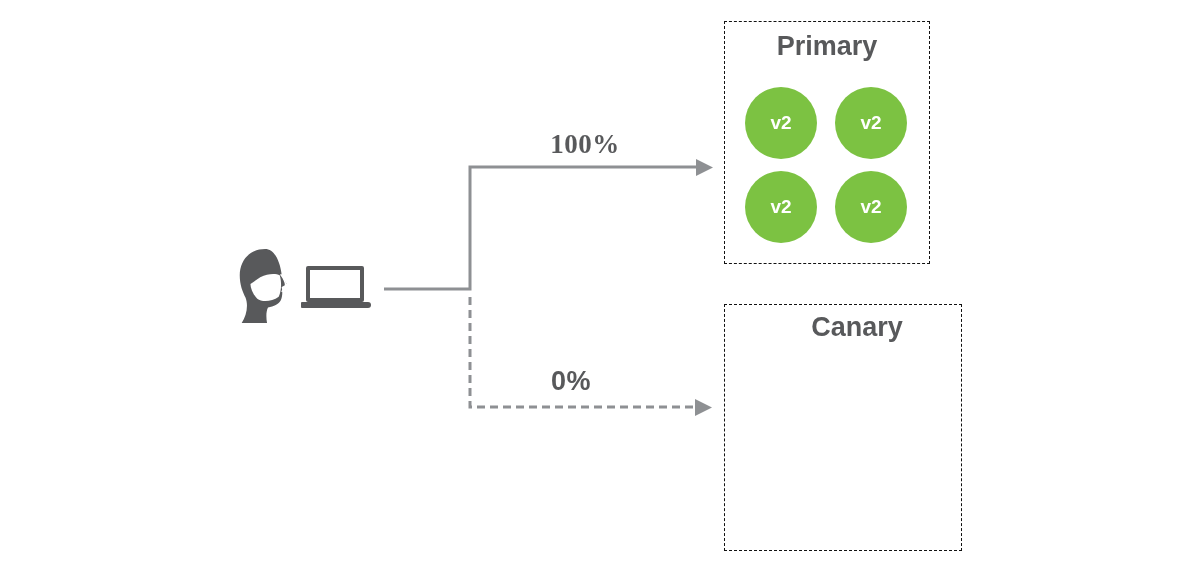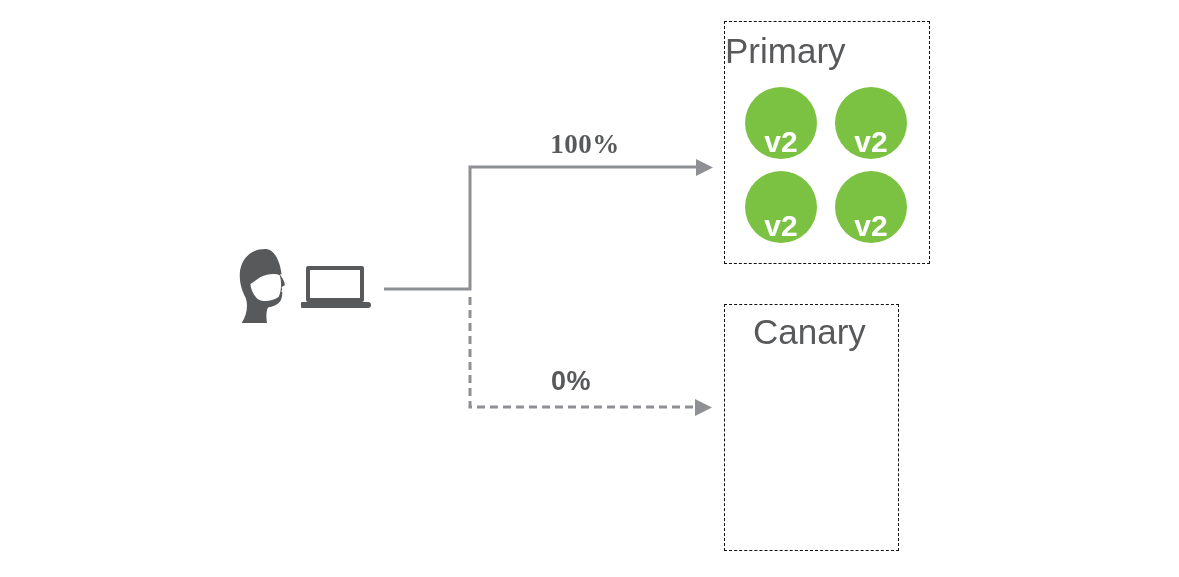--- a/index.html
+++ b/index.html
@@ -23,27 +23,28 @@
     width:100px;text-align:center;
     font-size:27px;font-weight:bold;color:var(--dark,#58595B);
     letter-spacing:0.5px;
   }
   .group-box{
     box-sizing:border-box;
     border:1px dashed var(--border,#111);
     background:transparent;
   }
   .group-title{
-    font-size:35px;font-weight:normal;color:var(--dark,#58595B);
+    text-align:center;
+    font-size:27px;font-weight:bold;color:var(--dark,#58595B);
   }
   .instance{
     width:72px;height:72px;border-radius:50%;
     background:var(--green,#7CC242);
-    display:flex;align-items:flex-end;justify-content:center;
-    color:#fff;font-size:30px;font-weight:bold;
+    display:flex;align-items:center;justify-content:center;
+    color:#fff;font-size:19px;font-weight:bold;
   }
   .laptop-screen{
     box-sizing:border-box;
     width:58px;height:36px;
     border:4px solid var(--dark,#58595B);
     border-radius:2px;
     background:#fff;
   }
   .laptop-base{
     width:70px;height:6px;
@@ -89,17 +90,17 @@
   <div class="abs instance" style="left:835px;top:87px;">
     <span>v2</span>
   </div>
   <div class="abs instance" style="left:745px;top:171px;">
     <span>v2</span>
   </div>
   <div class="abs instance" style="left:835px;top:171px;">
     <span>v2</span>
   </div>
 
-  <div class="abs group-box" style="left:724px;top:304px;width:175px;height:247px;padding-left:28px;">
+  <div class="abs group-box" style="left:724px;top:304px;width:238px;height:247px;padding-left:28px;">
     <div class="group-title" style="padding-top:7px;">Canary</div>
   </div>
 
 </div>
 
 </body></html>

